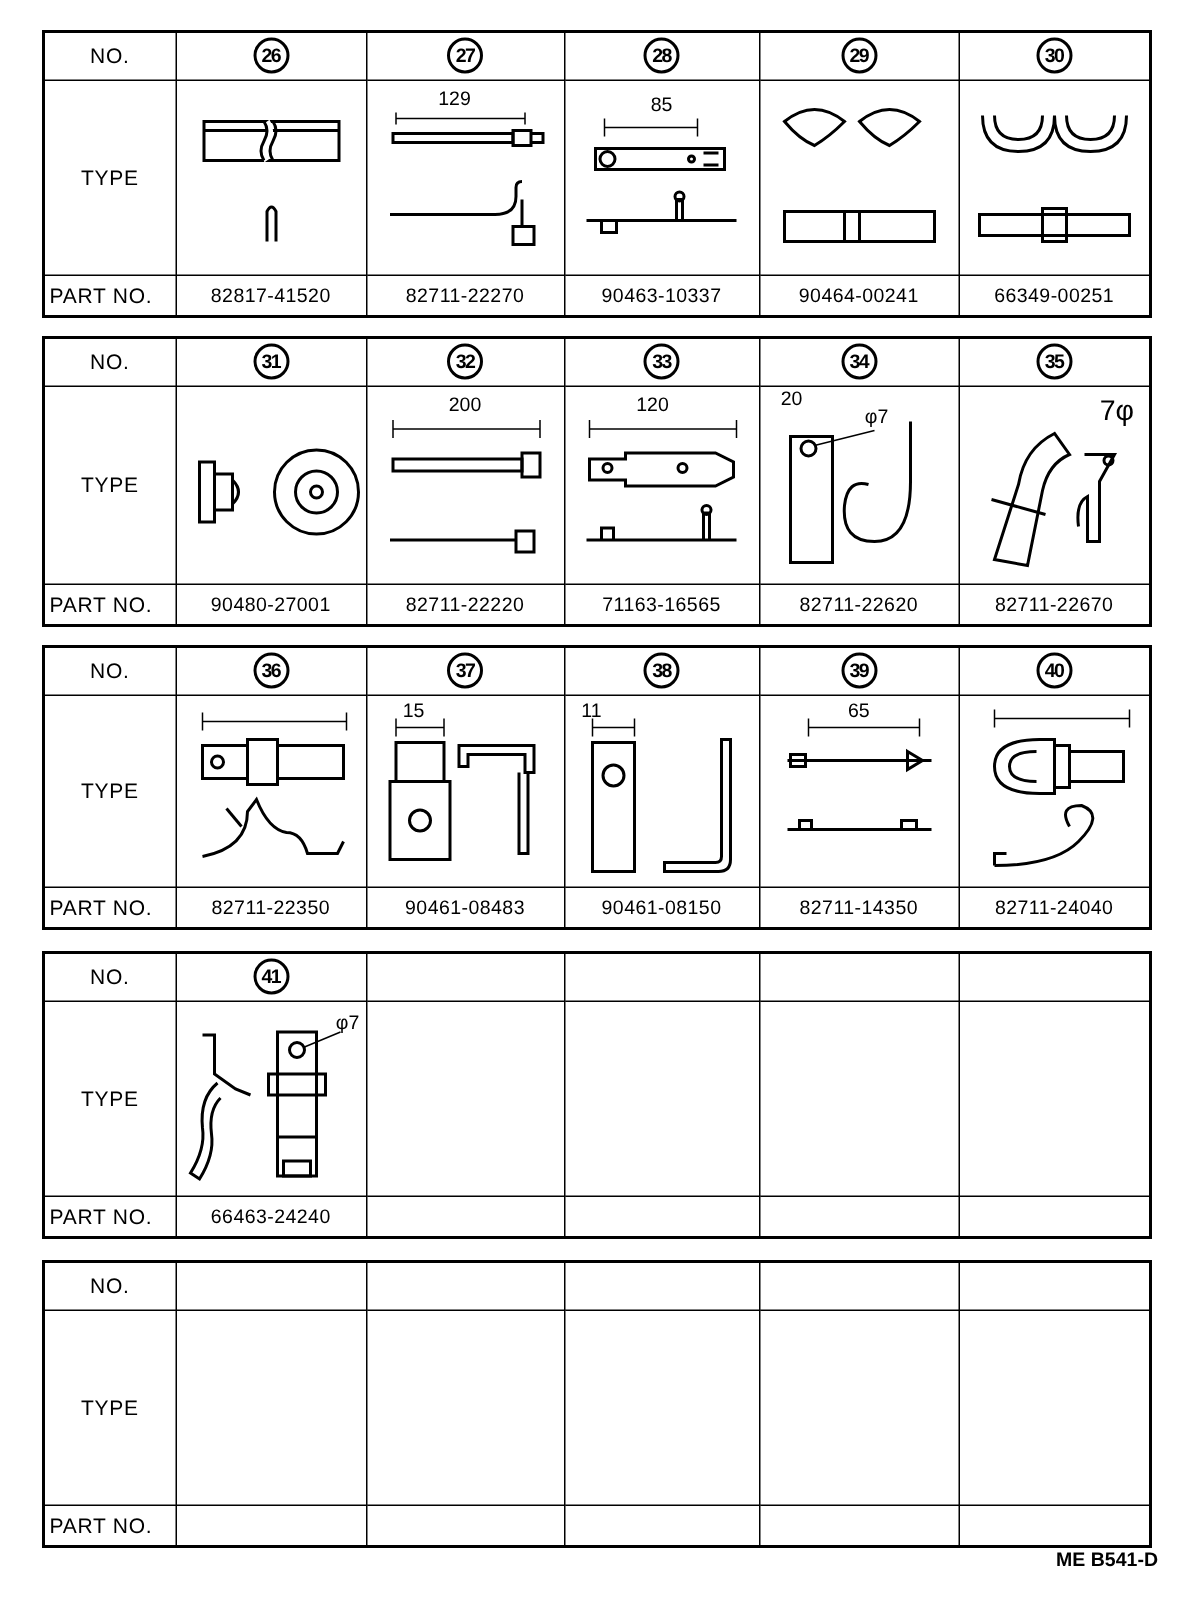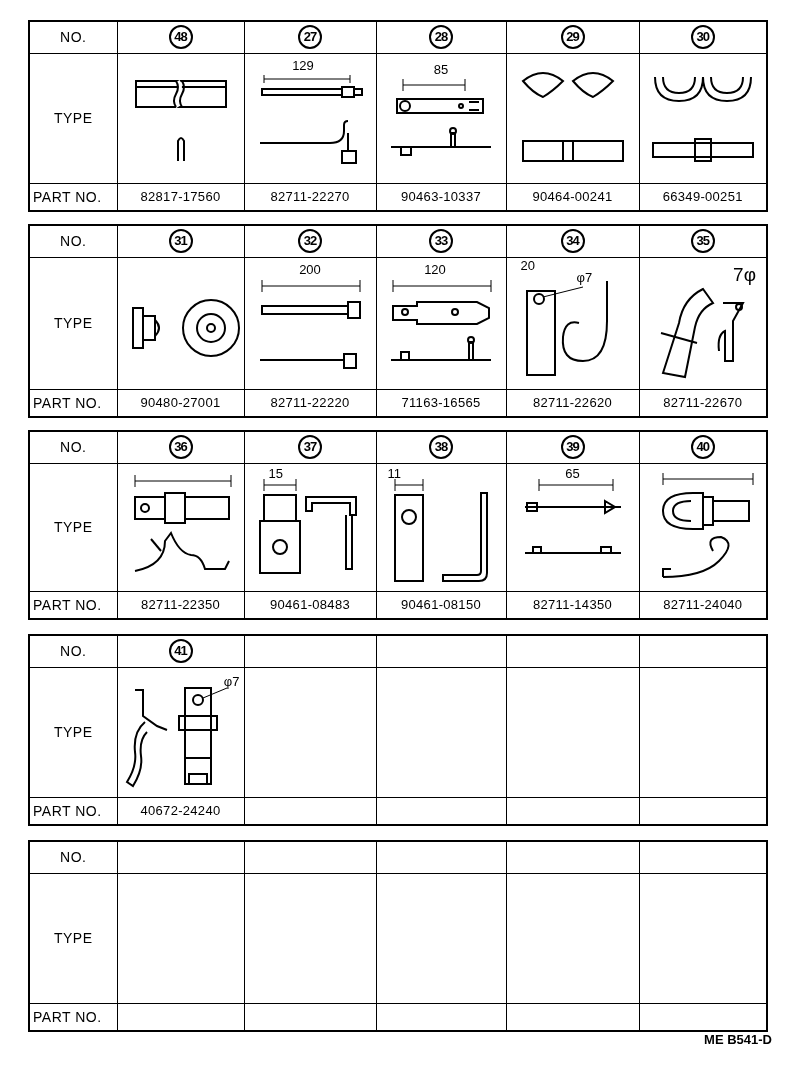--- a/index.html
+++ b/index.html
@@ -22,21 +22,21 @@
       <col style="width:88px">
       <col style="width:127px">
       <col style="width:132px">
       <col style="width:130px">
       <col style="width:133px">
       <col style="width:128px">
     </colgroup>
   <tbody>
       <tr style="height:32px">
     <td class="lbl">NO.</td>
-    <td><span class="num">48</span></td>
+    <td><span class="num">26</span></td>
     <td><span class="num">27</span></td>
     <td><span class="num">28</span></td>
     <td><span class="num">29</span></td>
     <td><span class="num">30</span></td>
   </tr>
   <tr style="height:130px">
     <td class="lbl">TYPE</td>
     <td class="type-cell">
       <svg width="110" height="110" viewBox="0 0 110 110" fill="none" stroke="#000" stroke-width="2">
         <rect x="10" y="18" width="90" height="26"></rect>
@@ -86,21 +86,21 @@
       <svg width="120" height="110" viewBox="0 0 120 110" fill="none" stroke="#000" stroke-width="2">
         <path d="M12 14 q0 24 24 24 q24 0 24 -24 q0 24 24 24 q24 0 24 -24"></path>
             <path d="M20 14 q0 16 16 16 q16 0 16 -16 M68 14 q0 16 16 16 q16 0 16 -16"></path>
         <rect x="10" y="80" width="100" height="14"></rect>
             <rect x="52" y="76" width="16" height="22"></rect>
       </svg>
     </td>
   </tr>
   <tr style="height:28px">
     <td class="lbl pn">PART NO.</td>
-    <td><span class="pnv">82817-17560</span></td>
+    <td><span class="pnv">82817-41520</span></td>
     <td><span class="pnv">82711-22270</span></td>
     <td><span class="pnv">90463-10337</span></td>
     <td><span class="pnv">90464-00241</span></td>
     <td><span class="pnv">66349-00251</span></td>
   </tr>
 </tbody>
   </table>
 
 <table class="tbl" style="top:224px; width:738px;">
   <colgroup>
@@ -309,21 +309,21 @@
             <rect x="68" y="104" width="18" height="10"></rect>
       </svg>
     </td>
     <td></td>
     <td></td>
     <td></td>
     <td></td>
   </tr>
   <tr style="height:28px">
     <td class="lbl pn">PART NO.</td>
-    <td><span class="pnv">40672-24240</span></td>
+    <td><span class="pnv">66463-24240</span></td>
     <td></td>
     <td></td>
     <td></td>
     <td></td>
   </tr>
 </tbody>
   </table>
 
 <table class="tbl" style="top:840px; width:738px;">
   <colgroup>

